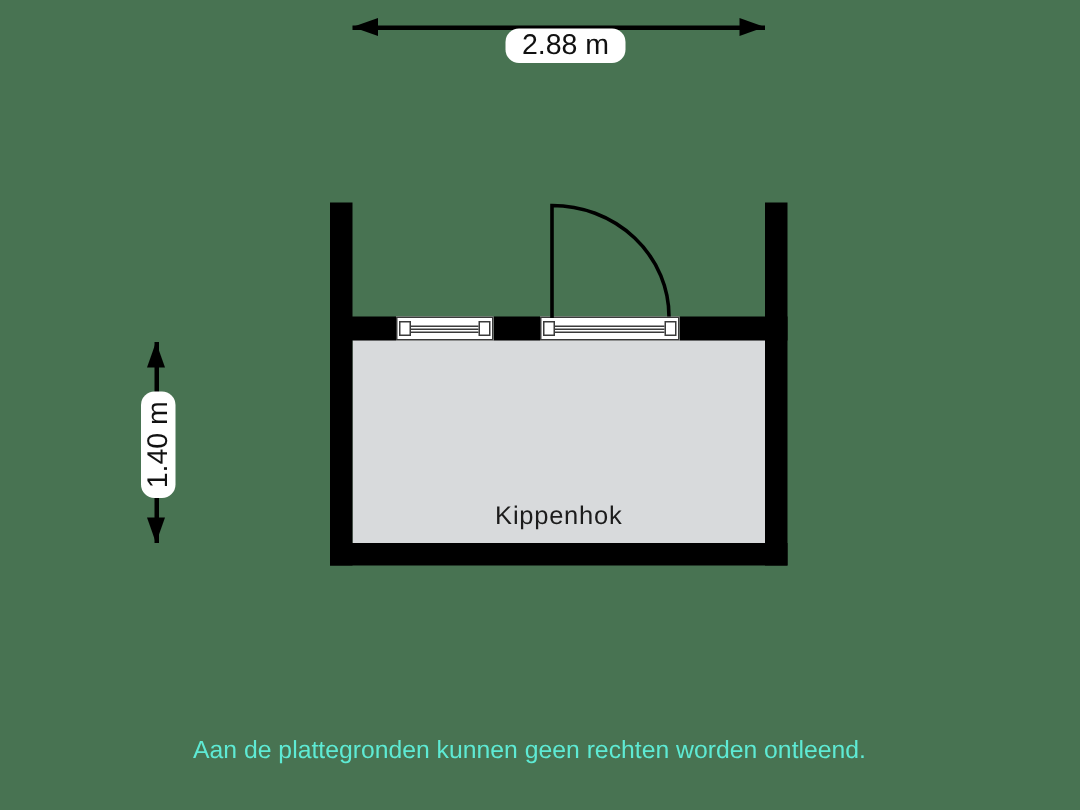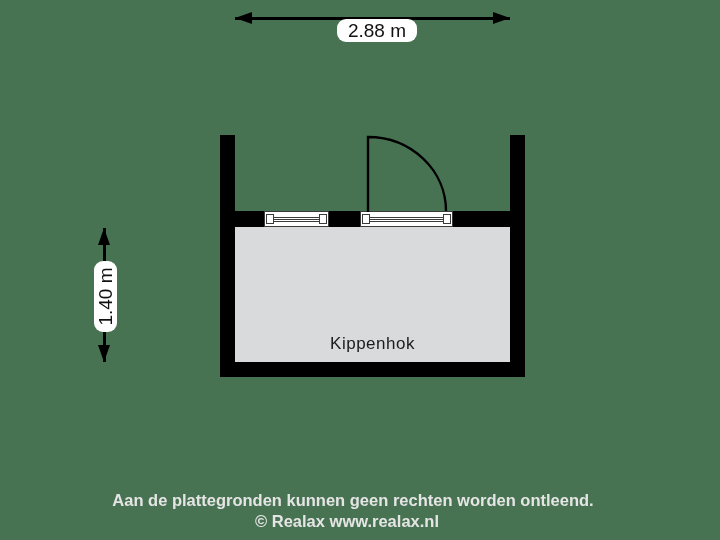--- a/index.html
+++ b/index.html
@@ -41,21 +41,21 @@
   .win-post-r{right:1px;}
   .glaze{position:absolute;left:9px;right:9px;height:1px;background:#3a3a3a;}
   .glaze-1{top:5px;} .glaze-2{top:7px;} .glaze-3{top:9px;}
 
   .door-svg{position:absolute;left:358px;top:128px;width:100px;height:92px;}
 
   
   .room-label{position:absolute;left:235px;top:286px;width:275px;text-align:center;
               font-size:17px;letter-spacing:0.5px;color:#1c1c1c;margin-top:48px;}
   .footer-line{position:absolute;transform:translateX(-50%);white-space:nowrap;
-               font-weight:bold;font-size:16.5px;color:#e5e5e5;}
+               font-weight:normal;font-size:16.5px;color:#5eead4;}
   .footer-1{left:353px;top:491px;}
   .footer-2{left:347px;top:512px;}
 </style>
 </head>
 <body>
 
 <div id="canvas" style="background: rgb(72, 115, 82);">
 
   <div>
     <div class="dim-line-h" style="left:235px;top:17px;width:275px;"></div>
@@ -96,15 +96,14 @@
     </div>
 
     <svg class="door-svg" viewBox="0 0 100 92">
       <path d="M10,84 L10,9 A78,74 0 0 1 88,83" stroke="#000" stroke-width="2.4" fill="none"></path>
     </svg>
 
     <div class="room-label">Kippenhok</div>
   </div>
 
   <div class="footer-line footer-1">Aan de plattegronden kunnen geen rechten worden ontleend.</div>
-  <div class="footer-line footer-2">© Realax www.realax.nl</div>
 
 </div>
 
 </body></html>

